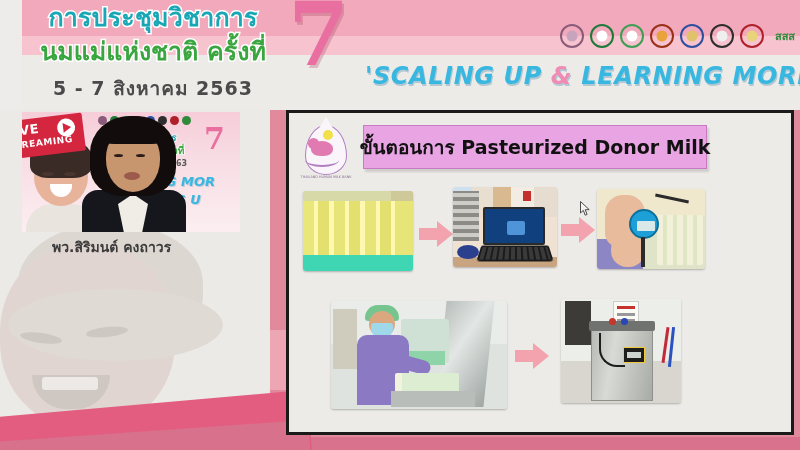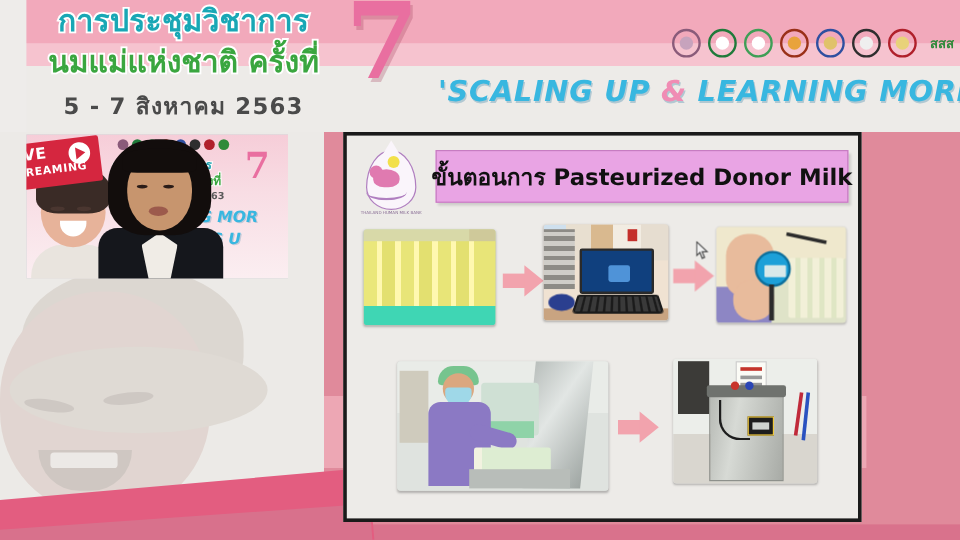--- a/index.html
+++ b/index.html
@@ -172,21 +172,21 @@
     content:""; position:absolute; left:6px; top:4px;
     border-left:8px solid #d5263f; border-top:5px solid transparent; border-bottom:5px solid transparent;
   }
   .speaker-name {
     position:absolute; left:52px; top:236px; font-size:14px; color:#3b3b3b;
     font-weight:bold; white-space:nowrap;
   }
 
   
   .slide {
-    position:absolute; left:286px; top:110px; width:432px; height:325px;
+    position:absolute; left:286px; top:110px; width:508px; height:325px;
     background:#edebe8; border:3px solid #1a1a1a;
   }
   .slide-logo { position:absolute; left:10px; top:6px; width:54px; height:60px; }
   .drop {
     position:absolute; left:6px; top:6px; width:42px; height:50px;
     background:#faf5fb; border:1.5px solid #b07fc0;
     border-radius:50% 50% 50% 50% / 62% 62% 38% 38%;
     transform:rotate(0deg);
   }
   .drop:before {
@@ -408,20 +408,21 @@
       <div class="lip"></div>
     </div>
 
     <div class="live-badge">
       <div class="l1">VE</div>
       <div class="play"></div>
       <div class="l2">TREAMING</div>
     </div>
   </div>
 
+  <div class="speaker-name">พว.สิริมนต์  คงถาวร</div>
 
   <div class="slide">
 
     <div class="slide-logo">
       <div class="drop"></div>
       <div class="drop-dot"></div>
       <div class="drop-head"></div>
       <div class="drop-baby"></div>
       <div class="drop-arms"></div>
       <div class="drop-cap">THAILAND HUMAN MILK BANK</div>

